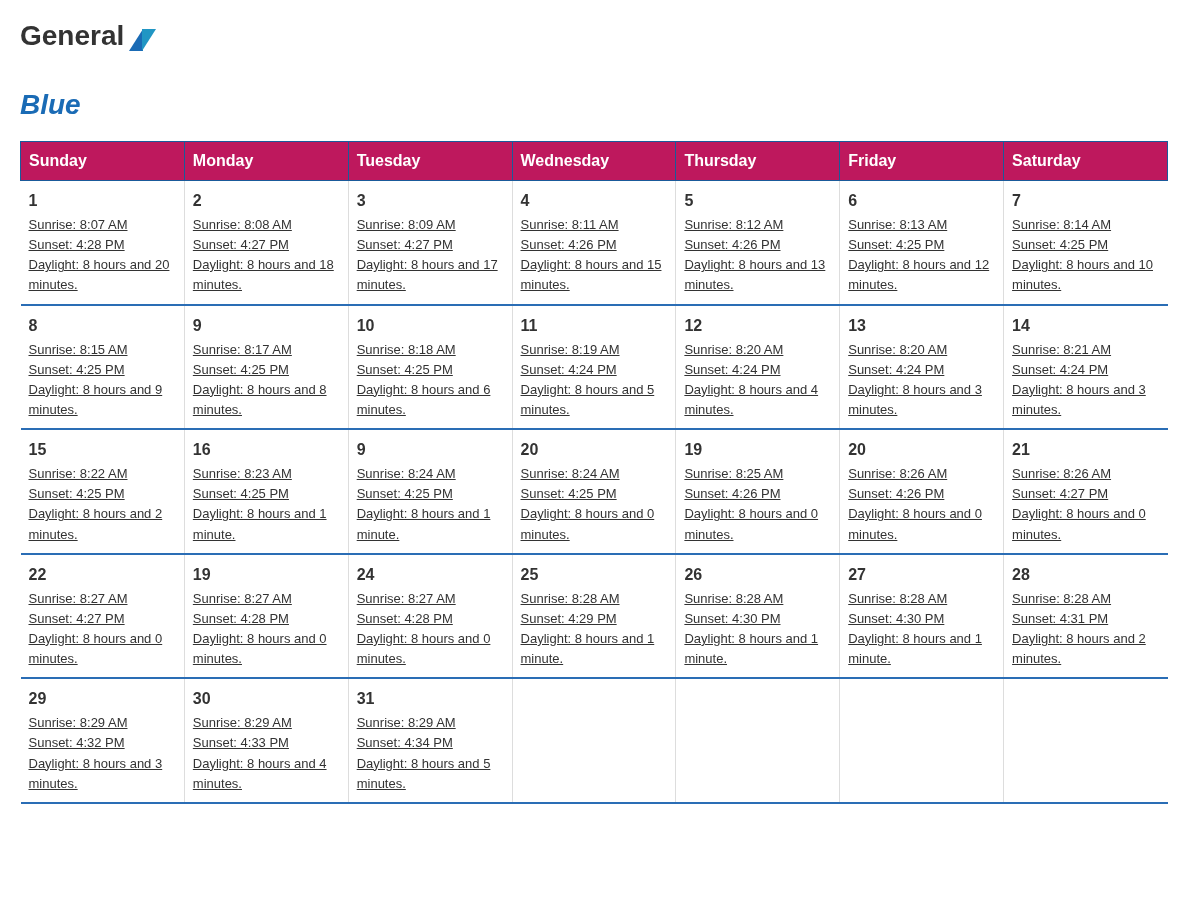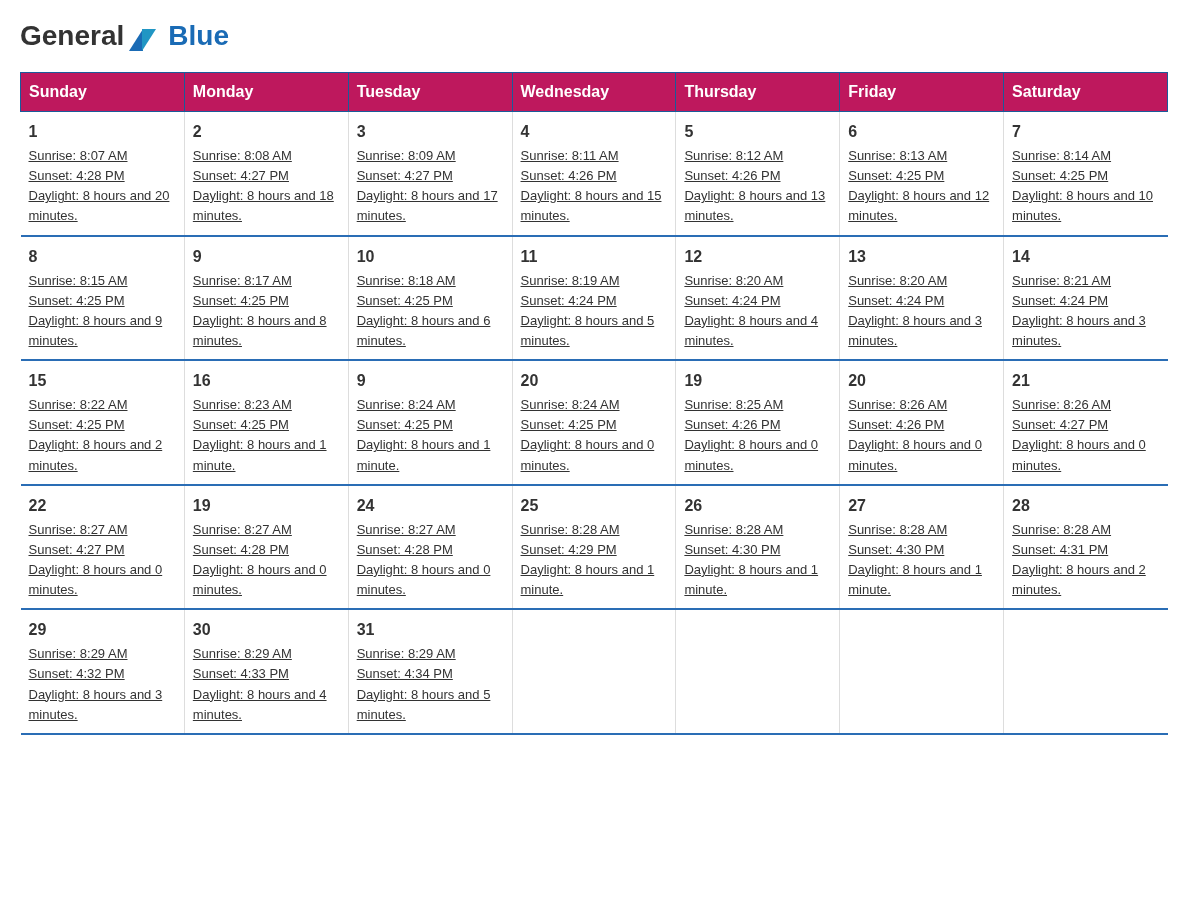--- a/index.html
+++ b/index.html
@@ -98,20 +98,22 @@
     .day-info {
       font-size: 13px;
       line-height: 1.55;
       text-decoration: underline;
     }
     .empty-cell {
       background: #fff;
     }
     .logo-wrapper {
       display: flex;
+      flex-direction: column;
+      gap: 37px;
     }
     .logo-row {
       display: flex;
       align-items: center;
     }
     .logo-triangles {
       display: flex;
       margin-left: 3px;
     }
   </style>
@@ -120,21 +122,21 @@
 
 <div class="header">
   <div class="logo-wrapper">
     <div class="logo-row">
       <span class="logo-text-general">General</span>
       <div class="logo-triangles">
         <div class="logo-icon"></div>
         <div class="logo-icon2"></div>
       </div>
     </div>
-    <span class="logo-text-blue" style="margin-left:12px;">Blue</span>
+    <span class="logo-text-blue" style="margin-left:0;font-style:italic;">Blue</span>
   </div>
 </div>
 
 <table>
   <thead>
     <tr>
 
     <th>Sunday</th>
         <th>Monday</th>
         <th>Tuesday</th>

